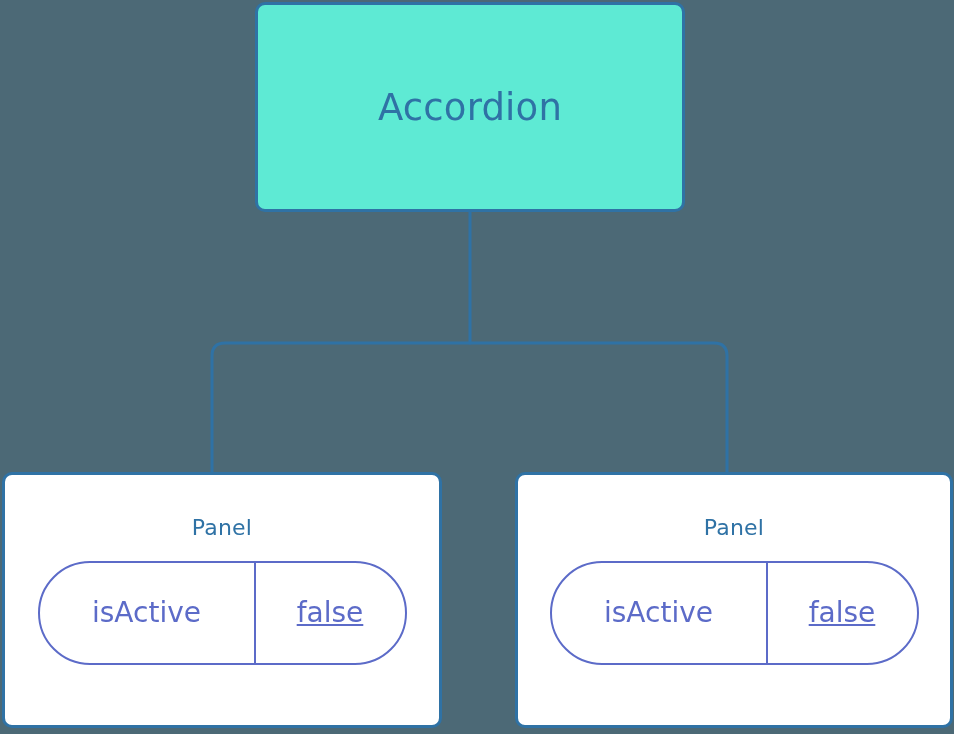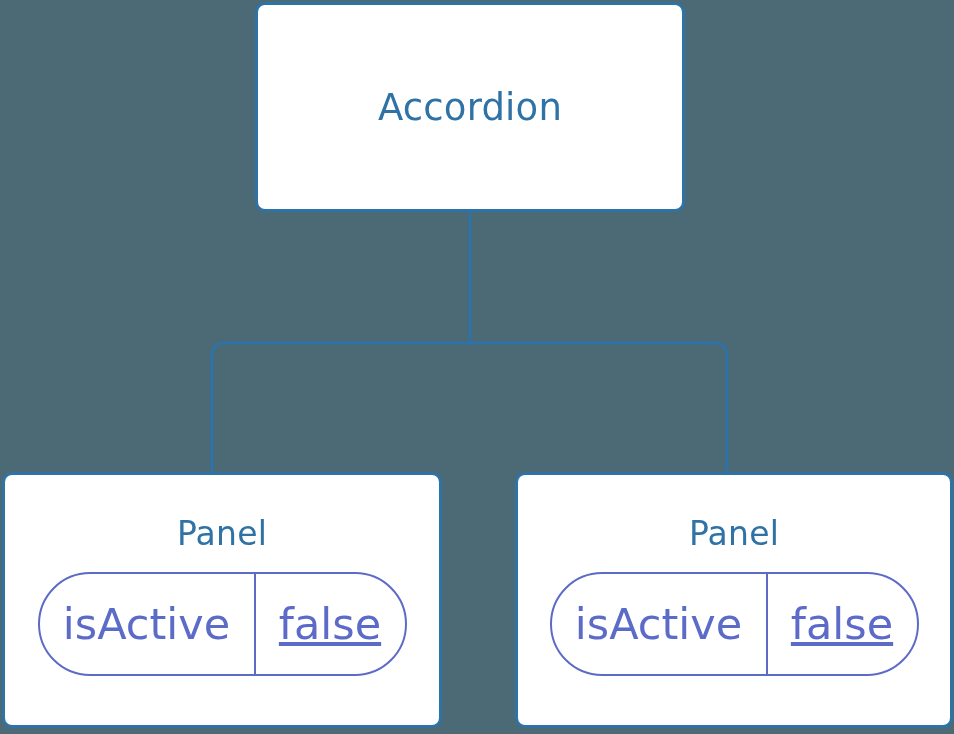--- a/index.html
+++ b/index.html
@@ -67,41 +67,41 @@
   .node-title {
     color: #2f72a5;
     font-size: 37px;
     font-weight: 400;
     line-height: 1;
     letter-spacing: 0.2px;
     white-space: nowrap;
   }
   .node-child-left .node-title,
   .node-child-right .node-title {
-    font-size: 33px;
+    font-size: 22px;
   }
 
   
   .pill {
     margin-top: 22px;
     height: 104px;
     display: flex;
     align-items: stretch;
     border: 2px solid #5c6bc8;
     border-radius: 52px;
     background: #ffffff;
     box-sizing: border-box;
     overflow: hidden;
   }
   .pill-cell {
     display: flex;
     align-items: center;
     justify-content: center;
     color: #5c6bc8;
-    font-size: 43px;
+    font-size: 28px;
     line-height: 1;
     white-space: nowrap;
     box-sizing: border-box;
   }
   .pill-key {
     width: 214px;
   }
   .pill-divider {
     width: 2px;
     background: #5c6bc8;
@@ -117,21 +117,21 @@
 
 <div id="canvas" style="background: rgb(76, 105, 118);">
 
   <svg id="edges" viewBox="0 0 954 734" width="954" height="734" aria-hidden="true">
 
     <path d="M 470 211 L 470 343" fill="none" stroke="#2f72a5" stroke-width="3" stroke-linecap="round"></path>
 
     <path d="M 212 474 L 212 356 Q 212 343 225 343 L 714 343 Q 727 343 727 356 L 727 474" fill="none" stroke="#2f72a5" stroke-width="3" stroke-linecap="round" stroke-linejoin="round"></path>
   </svg>
 
-  <div class="node node-root" style="border-color: rgb(47, 114, 165); background: #ffffff;">
+  <div class="node node-root" style="border-color: rgb(47, 114, 165); background: #5eead4;">
     <div class="node-title" style="color: rgb(47, 114, 165);">Accordion</div>
   </div>
 
   <div class="node node-child-left" style="border-color: rgb(47, 114, 165); background: rgb(255, 255, 255);">
     <div class="node-title" style="color: rgb(47, 114, 165);">Panel</div>
     <div class="pill" style="border-color: rgb(92, 107, 200);">
       <div class="pill-cell pill-key" style="color: rgb(92, 107, 200);">isActive</div>
       <div class="pill-divider" style="background: rgb(92, 107, 200);"></div>
       <div class="pill-cell pill-val" style="color: rgb(92, 107, 200);">false</div>
     </div>

